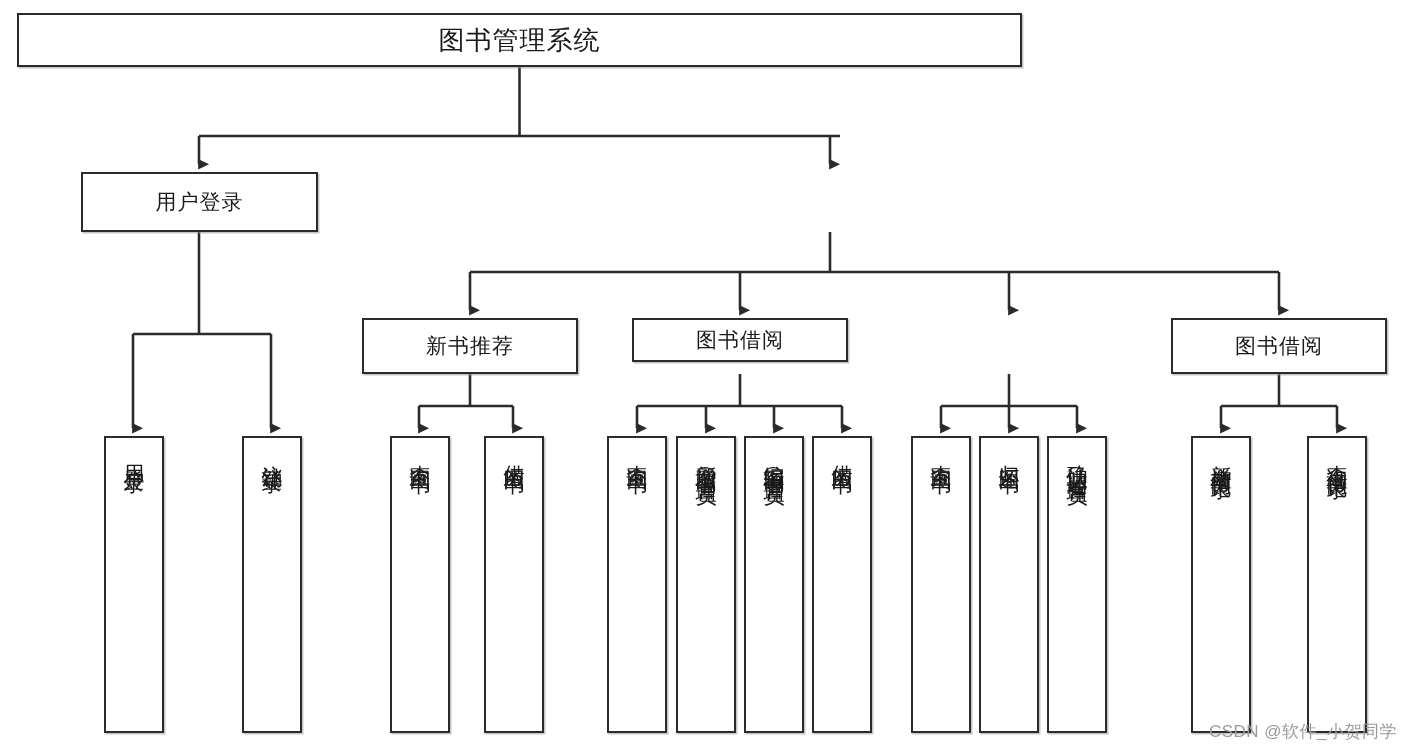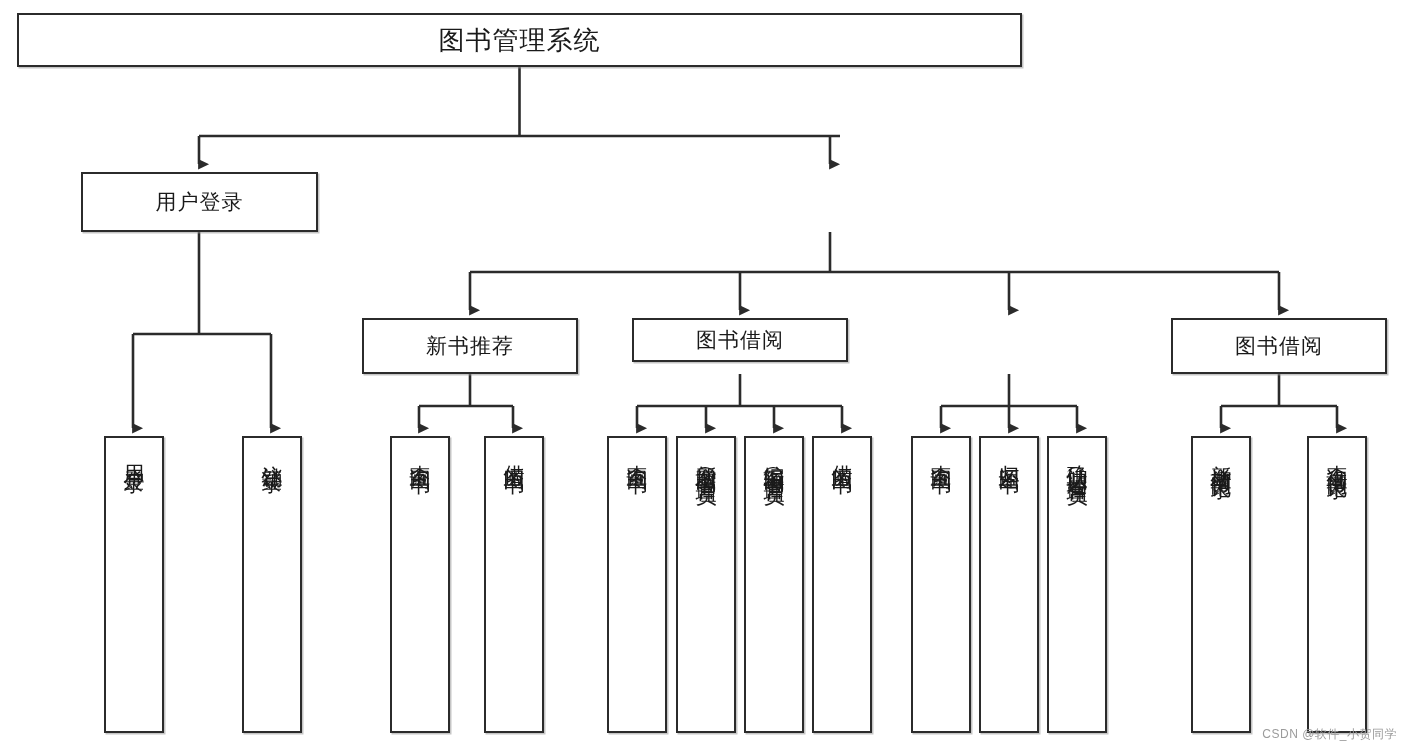--- a/index.html
+++ b/index.html
@@ -55,21 +55,21 @@
     font-size: 21px;
     line-height: 1.42;
     letter-spacing: 3px;
     white-space: nowrap;
     text-align: left;
   }
   .watermark {
     position: absolute;
     right: 8px;
     bottom: 4px;
-    font-size: 12px;
+    font-size: 17px;
     color: #9b9b9b;
     letter-spacing: 0.5px;
     z-index: 5;
     white-space: nowrap;
     text-align: right;
   }
 </style>
 </head>
 <body>
 

